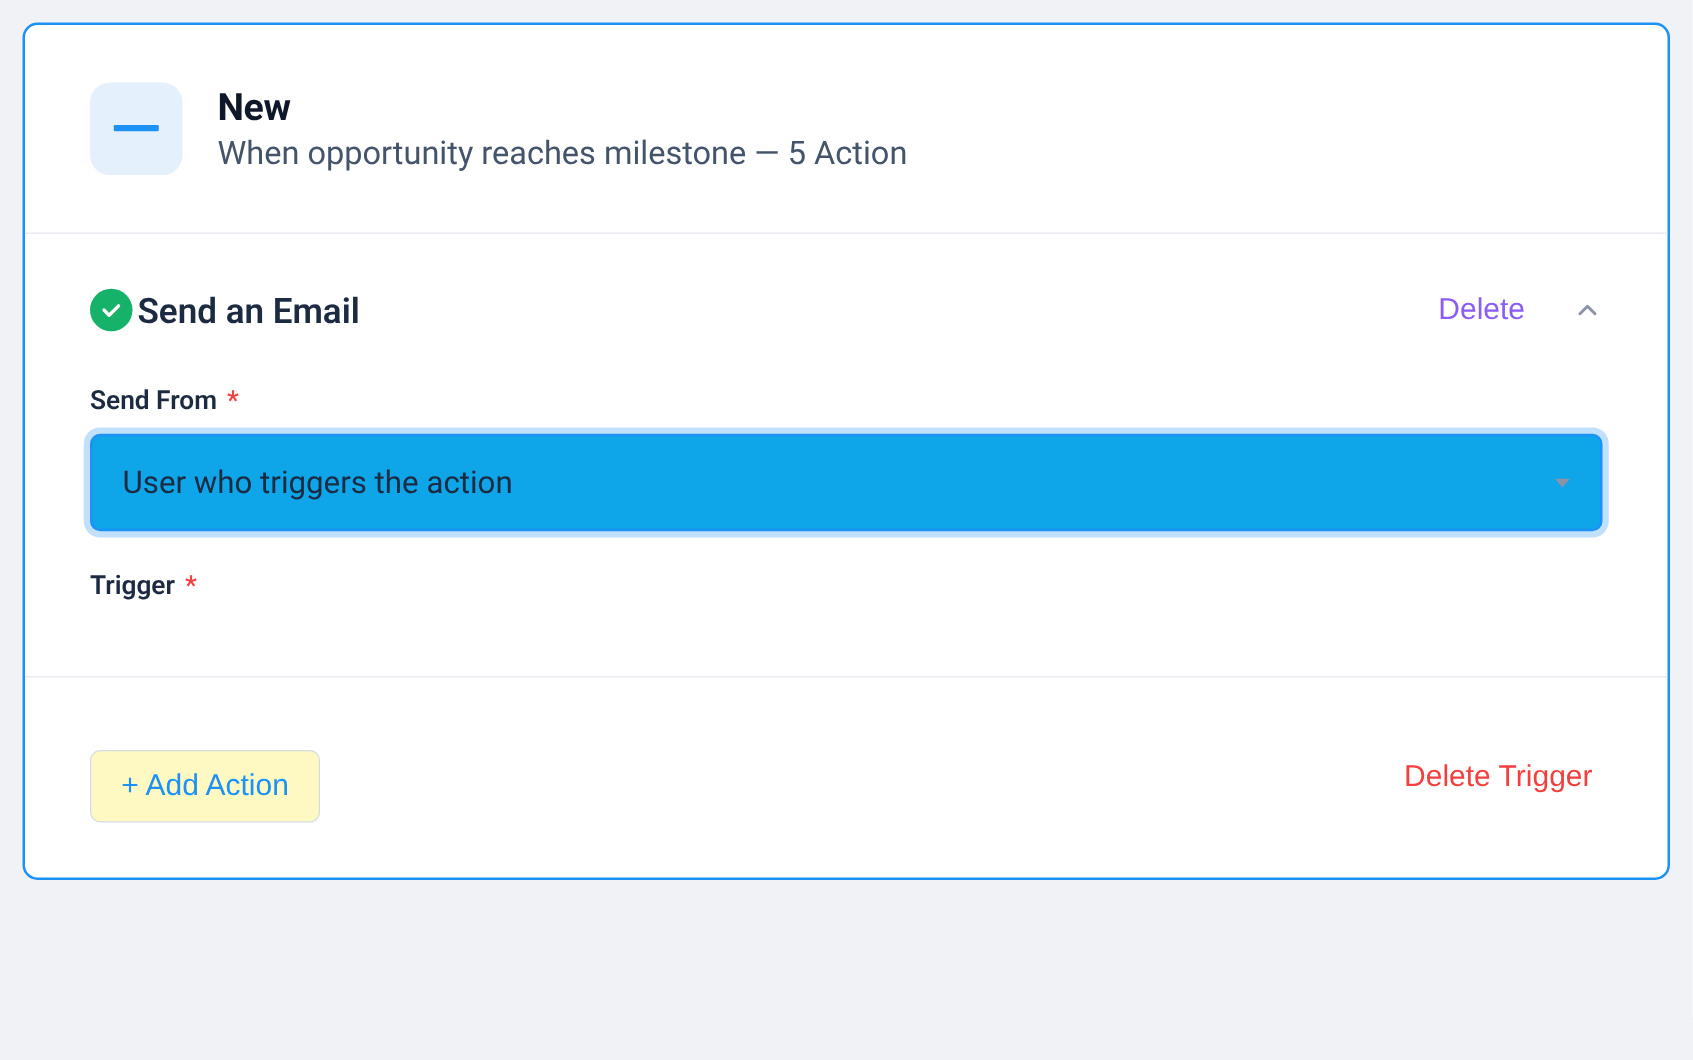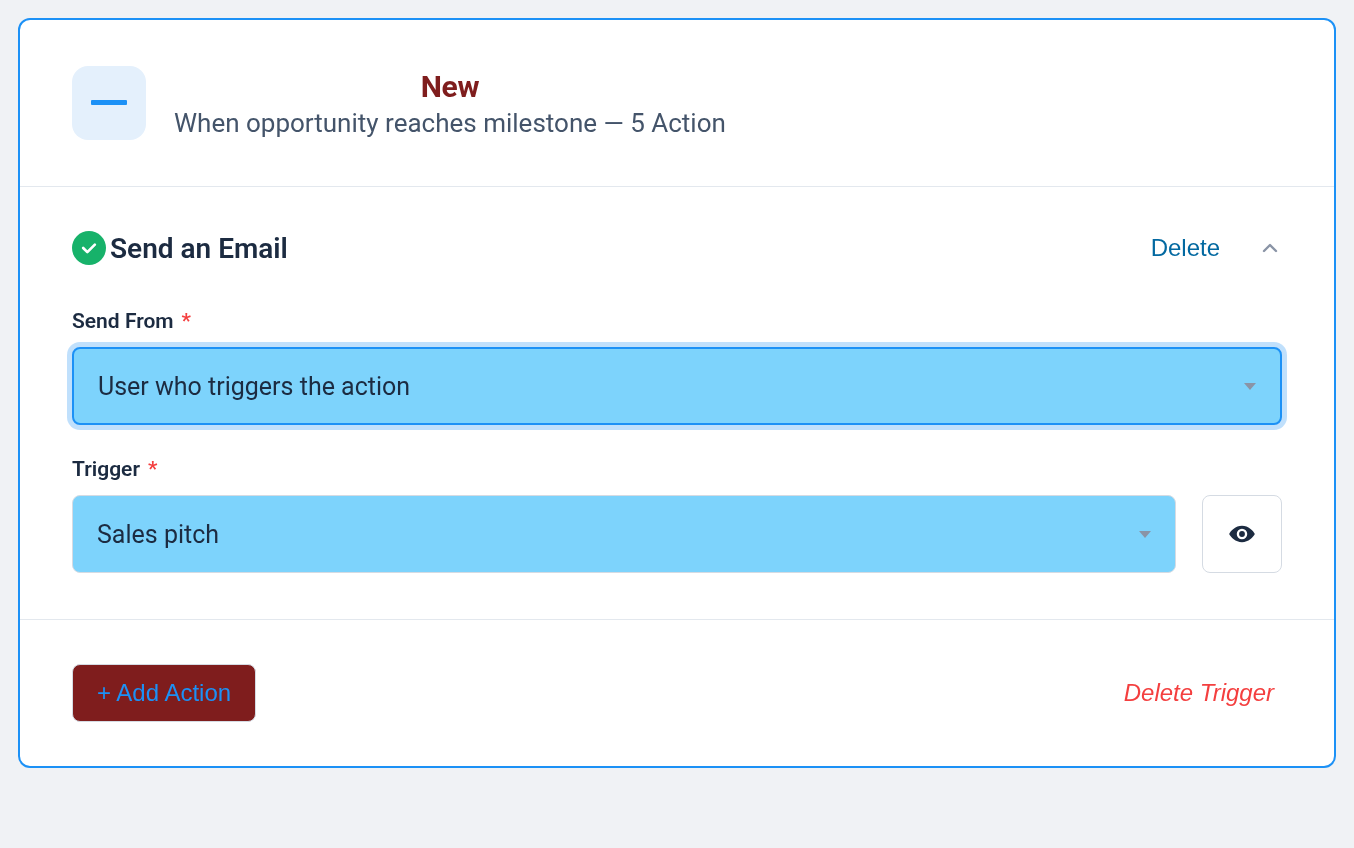--- a/index.html
+++ b/index.html
@@ -31,23 +31,22 @@
       align-items: center;
       justify-content: center;
       flex-shrink: 0;
     }
     .milestone-wrap { position: relative; display:flex; flex-direction:column; gap:2px; }
     .milestone-bars { display:flex; gap:4px; align-items:flex-start; }
     .title-block { display: flex; flex-direction: column; gap: 4px; }
     .title {
       font-size: 30px;
       font-weight: 700;
-      color: #7f1d1d;
+      color: #0f172a;
       letter-spacing: -0.01em;
-      text-align: center;
     }
     .subtitle {
       font-size: 26px;
       font-weight: 400;
       color: #44546a;
     }
     .divider { border-top: 1px solid #e3e8ee; }
     .action-section {
       padding: 44px 52px 46px 52px;
       border-bottom: 1px solid #e3e8ee;
@@ -71,21 +70,21 @@
     .check-icon svg { width: 20px; height: 20px; }
     .action-title {
       font-size: 28px;
       font-weight: 600;
       color: #1c2b41;
       flex: 1;
     }
     .delete-link {
       font-size: 24px;
       font-weight: 500;
-      color: #0369a1;
+      color: #8b5cf6;
       cursor: pointer;
       margin-right: 34px;
       background: none; border: none; text-align: right;
     }
     .chevron-toggle {
       width: 24px;
       height: 24px;
       display: flex;
       align-items: center;
       justify-content: center;
@@ -103,21 +102,21 @@
       align-items: flex-start;
       gap: 8px;
       margin-bottom: 14px;
     }
     .required { color: #f43f3f; }
     .select {
       width: 100%;
       height: 78px;
       border: 1px solid #d5dbe3;
       border-radius: 8px;
-      background: #7dd3fc;
+      background: #0ea5e9;
       display: flex;
       align-items: center;
       justify-content: space-between;
       padding: 0 24px;
       cursor: pointer;
       font-size: 25px;
       color: #1c2b41;
     }
     .select.focused {
       border: 2px solid #1c91f6;
@@ -148,34 +147,35 @@
     }
     .preview-btn svg { width: 28px; height: 28px; }
     .footer {
       display: flex;
       align-items: center;
       justify-content: space-between;
       padding: 44px 60px 44px 52px;
     }
     .add-action-btn {
       border: 1px solid #d5dbe3;
-      background: #7f1d1d;
+      background: #fef9c3;
       color: #1c91f6;
       font-size: 24px;
       font-weight: 500;
       padding: 14px 24px;
       border-radius: 8px;
       cursor: pointer;
+      margin-top: 14px;
     }
     .delete-trigger {
       font-size: 24px;
       font-weight: 500;
       color: #f43f3f;
       cursor: pointer;
-      background: none; border: none; font-style: italic;
+      background: none; border: none;
     }
   </style>
 </head>
 <body>
 
 <div class="card">
   <div class="card-header">
     <div class="milestone-icon">
       <div class="milestone-wrap">
         <div style="width:36px;height:5px;background:#1c91f6;border-radius:1px;"></div>
@@ -219,31 +219,20 @@
         <span>User who triggers the action</span>
         <span class="caret"></span>
       </div>
     </div>
 
     <div class="field">
       <label class="field-label">
         <span>Trigger</span>
         <span class="required">*</span>
       </label>
-      <div class="template-row">
-        <div class="select">
-          <span>Sales pitch</span>
-          <span class="caret"></span>
-        </div>
-        <button class="preview-btn">
-          <svg viewBox="0 0 24 24" fill="#1c2b41">
-            <path d="M12 5C6.5 5 2.3 9.4 1 12c1.3 2.6 5.5 7 11 7s9.7-4.4 11-7c-1.3-2.6-5.5-7-11-7zm0 11.5A4.5 4.5 0 1 1 16.5 12 4.5 4.5 0 0 1 12 16.5zM12 9.5A2.5 2.5 0 1 0 14.5 12 2.5 2.5 0 0 0 12 9.5z"></path>
-          </svg>
-        </button>
-      </div>
     </div>
   </div>
 
   <div class="footer">
     <button class="add-action-btn">+ Add Action</button>
     <button class="delete-trigger">Delete Trigger</button>
   </div>
 </div>
 
 </body></html>

